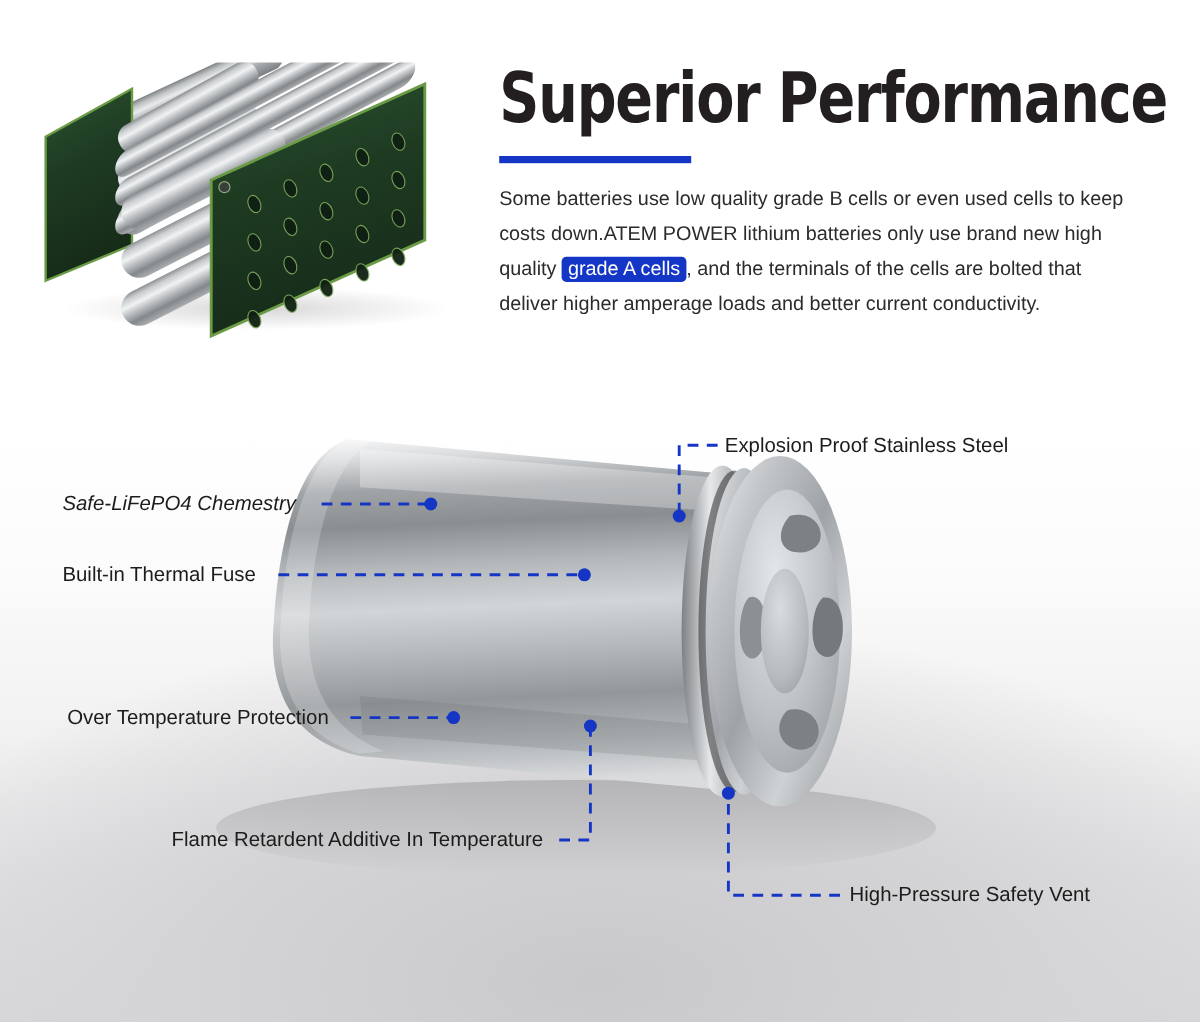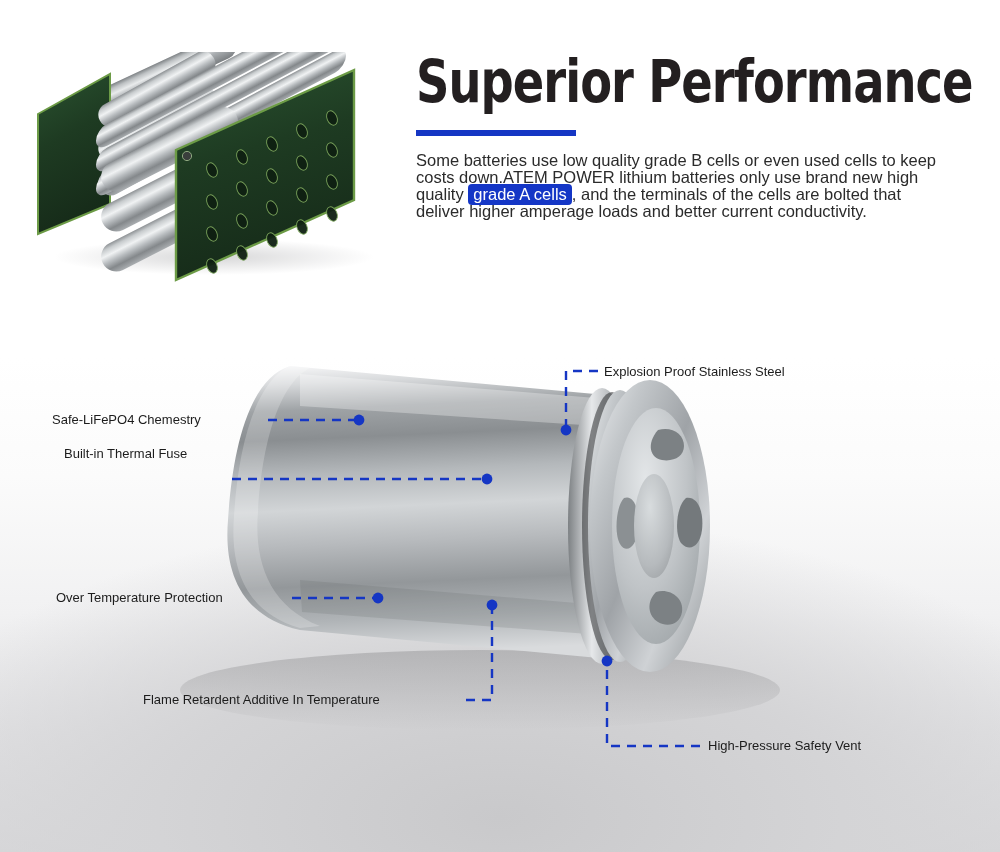--- a/index.html
+++ b/index.html
@@ -27,21 +27,21 @@
     letter-spacing:-1.2px;
     color:#231f20;
     transform:scaleX(0.80);
     transform-origin:left top;
     white-space:nowrap;
   }
   #rule{width:160px;height:6px;background:#1536c4;margin-top:18px;}
   #para{
     margin-top:16px;
     font-size:16.5px;
-    line-height:17px;
+    line-height:29px;
     color:#2b2b2b;
     width:528px;
     text-align:left;
   }
   .hl{
     background:#1436c6;color:#ffffff;
     border-radius:4px;
     padding:1px 5px 2px 5px;
     white-space:nowrap;
   }
@@ -50,21 +50,21 @@
   #pack{position:absolute;left:24px;top:52px;width:370px;height:230px;}
   #pack svg{display:block;}
 
   
   #cell{position:absolute;left:150px;top:330px;width:780px;height:420px;}
   #cell svg{display:block;}
 
   
   .lbl{
     position:absolute;
-    font-size:13px;
+    font-size:17px;
     color:#1c1c1c;
     white-space:nowrap;
     line-height:20px;
   }
 
   
   #leaders{position:absolute;left:0;top:0;width:1000px;height:852px;pointer-events:none;}
 </style>
 </head>
 <body>
@@ -280,20 +280,20 @@
     <g fill="#1536c4">
       <circle cx="359" cy="420" r="5.4"></circle>
       <circle cx="487" cy="479" r="5.4"></circle>
       <circle cx="378" cy="598" r="5.4"></circle>
       <circle cx="492" cy="605" r="5.4"></circle>
       <circle cx="566" cy="430" r="5.4"></circle>
       <circle cx="607" cy="661" r="5.4"></circle>
     </g>
   </svg>
 
-  <div class="lbl" style="left:52px;  top:410px;">Safe-LiFePO4 Chemestry</div>
-  <div class="lbl" style="left:52px;  top:444px;margin-left:12px;">Built-in Thermal Fuse</div>
+  <div class="lbl" style="left:52px;  top:410px;font-style:italic;">Safe-LiFePO4 Chemestry</div>
+  <div class="lbl" style="left:52px;  top:469px;">Built-in Thermal Fuse</div>
   <div class="lbl" style="left:56px;  top:588px;text-align:center;">Over Temperature Protection</div>
   <div class="lbl" style="left:143px; top:690px;">Flame Retardent Additive In Temperature</div>
   <div class="lbl" style="left:604px; top:362px;">Explosion Proof Stainless Steel</div>
   <div class="lbl" style="left:708px; top:736px;">High-Pressure Safety Vent</div>
 
 </div>
 
 </body></html>

